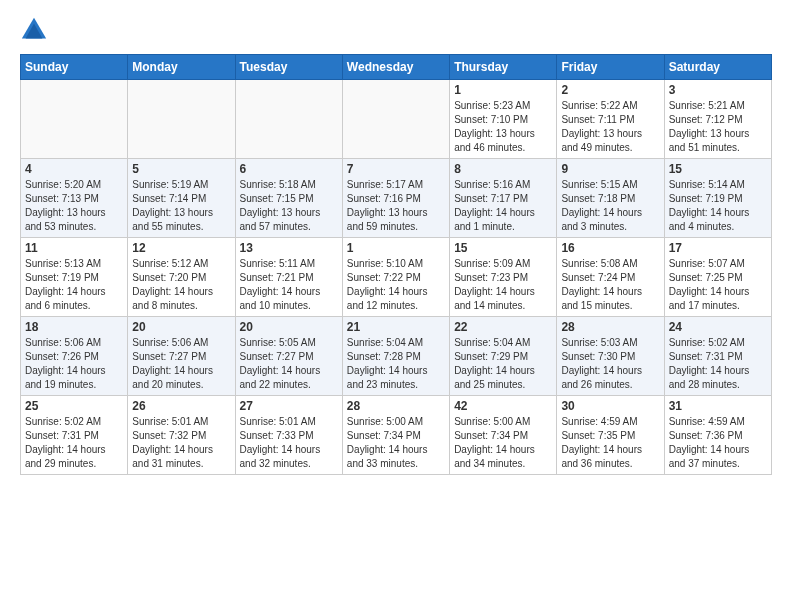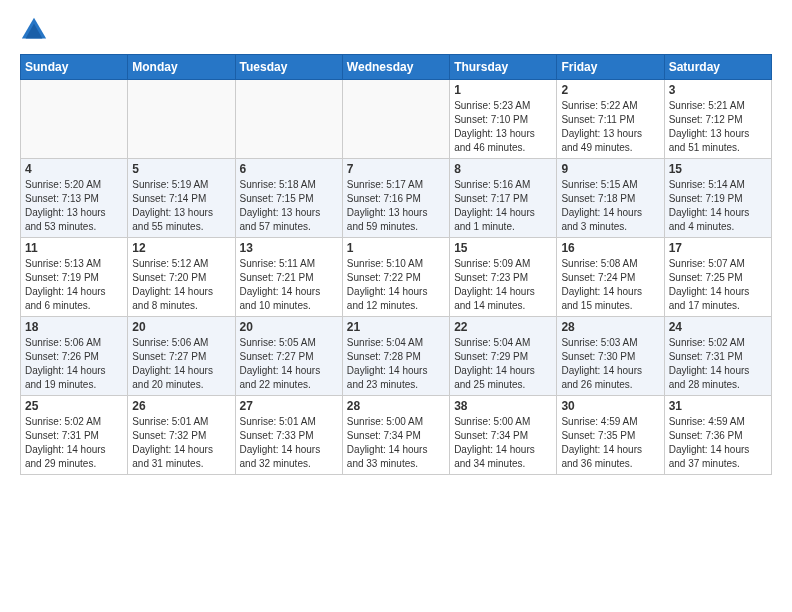--- a/index.html
+++ b/index.html
@@ -249,21 +249,21 @@
           </td>
           <td>
             <div class="day-number">27</div>
             <div class="day-info">Sunrise: 5:01 AM<br>Sunset: 7:33 PM<br>Daylight: 14 hours<br>and 32 minutes.</div>
           </td>
           <td>
             <div class="day-number">28</div>
             <div class="day-info">Sunrise: 5:00 AM<br>Sunset: 7:34 PM<br>Daylight: 14 hours<br>and 33 minutes.</div>
           </td>
           <td>
-            <div class="day-number">38</div>
+            <div class="day-number">42</div>
             <div class="day-info">Sunrise: 5:00 AM<br>Sunset: 7:34 PM<br>Daylight: 14 hours<br>and 34 minutes.</div>
           </td>
           <td>
             <div class="day-number">30</div>
             <div class="day-info">Sunrise: 4:59 AM<br>Sunset: 7:35 PM<br>Daylight: 14 hours<br>and 36 minutes.</div>
           </td>
           <td>
             <div class="day-number">31</div>
             <div class="day-info">Sunrise: 4:59 AM<br>Sunset: 7:36 PM<br>Daylight: 14 hours<br>and 37 minutes.</div>
           </td>

